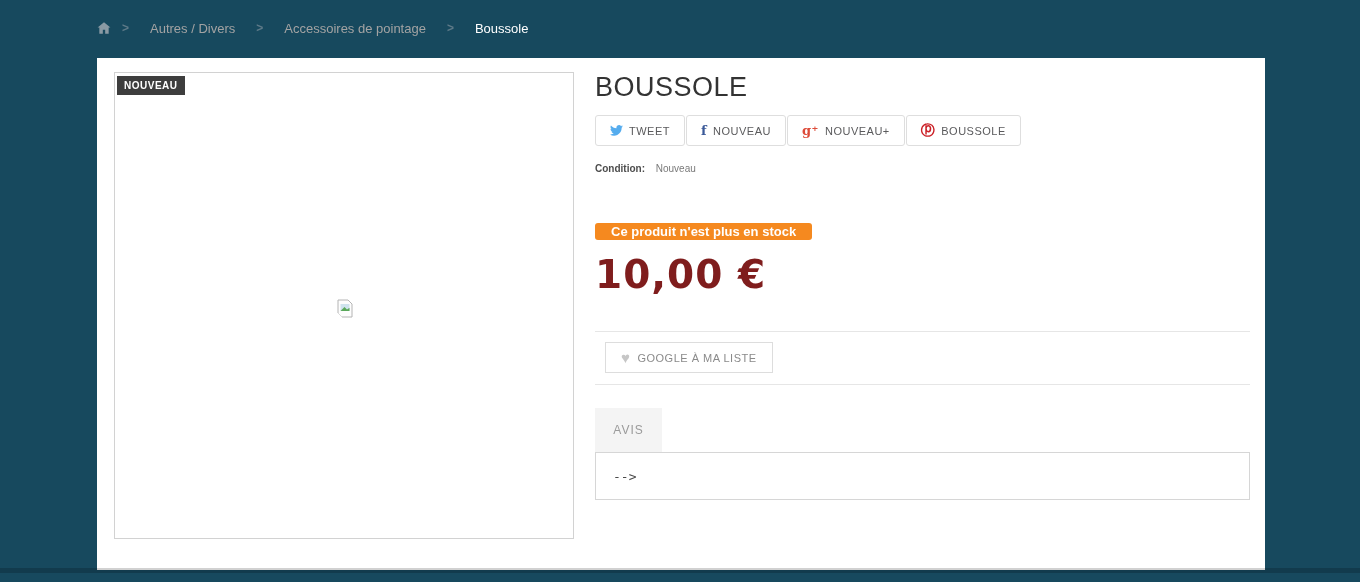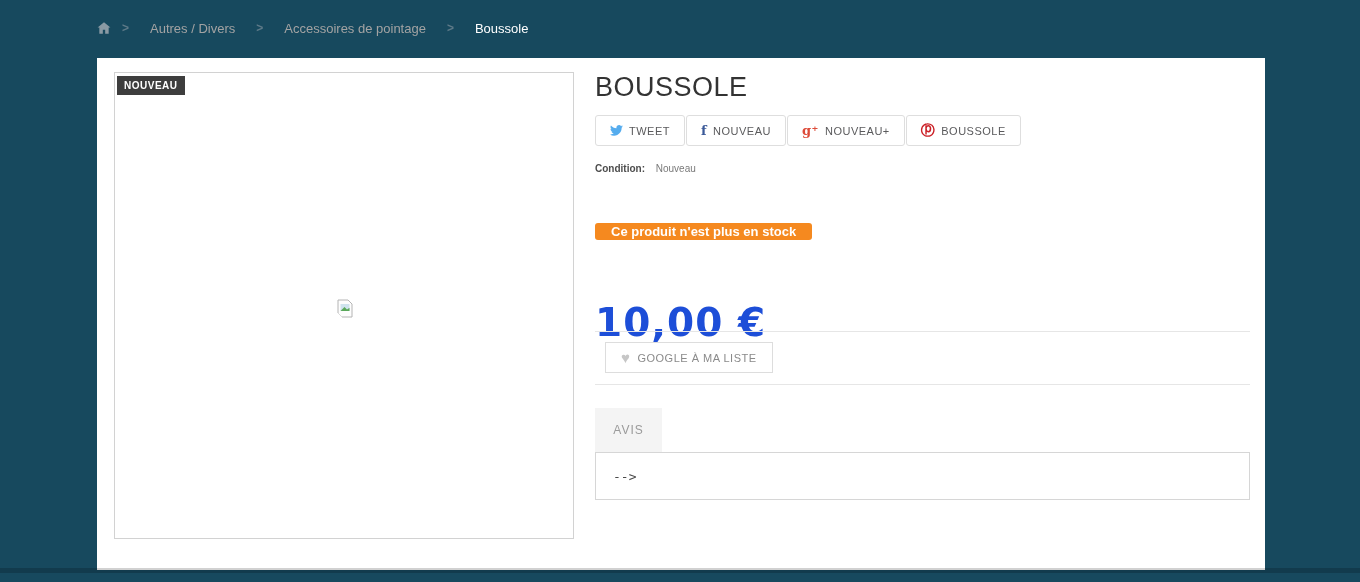--- a/index.html
+++ b/index.html
@@ -47,21 +47,21 @@
 
   .cond-row { position:absolute; left:0; top:105px; font-size:10px; }
   .cond-label { font-weight:bold; color:#4d4d4d; }
   .cond-value { color:#7a7a7a; margin-left:8px; }
 
   .stock-btn { position:absolute; left:0; top:139px; height:17px; background:#f5891f;
     border:none; border-radius:3px; color:#ffffff; font-weight:bold; font-size:13px;
     padding:0 16px; display:flex; align-items:center;margin-top:26px; }
 
   .price { position:absolute; left:0; top:194px; font-family:"DejaVu Sans",sans-serif;
-    font-weight:bold; font-size:39px; color:#1d4ed8; letter-spacing:1px;margin-top:48px; }
+    font-weight:bold; font-size:39px; color:#7f1d1d; letter-spacing:1px; }
 
   .hr1 { position:absolute; left:0; top:273px; width:655px; height:1px; background:#e6e6e6; }
   .hr2 { position:absolute; left:0; top:326px; width:655px; height:1px; background:#e6e6e6; }
 
   .wish-btn { position:absolute; left:10px; top:284px; height:31px; background:#fff;
     border:1px solid #dddddd; display:flex; align-items:center; gap:7px; padding:0 15px;
     cursor:pointer; font-size:11px; color:#8a8a8a; letter-spacing:.5px; }
   .heart { color:#c6c6c6; font-size:15px; line-height:1; }
 
   .tab-avis { position:absolute; left:0; top:350px; width:67px; height:44px;

